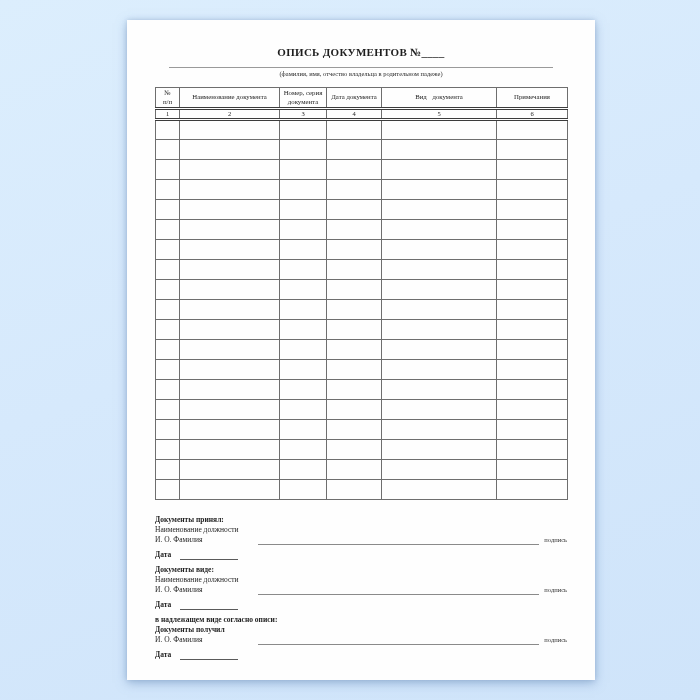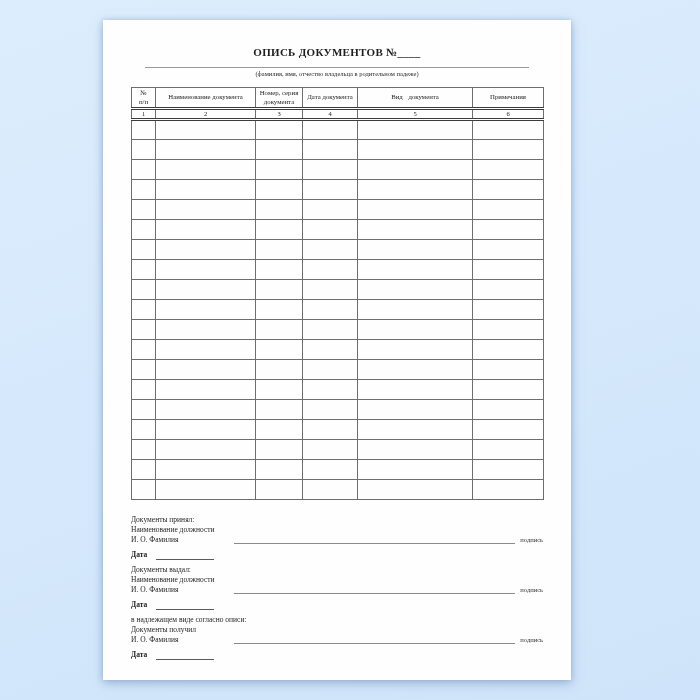--- a/index.html
+++ b/index.html
@@ -9,21 +9,21 @@
     color: #1e1e1e;
   }
   .canvas {
     position: relative;
     width: 700px; height: 700px;
     background: linear-gradient(160deg, #dceefd 0%, #d6e9fc 45%, #cfe4fa 100%);
     overflow: hidden;
   }
   .sheet {
     position: absolute;
-    left: 103px; top: 20px;
+    left: 127px; top: 20px;
     width: 468px; height: 660px;
     background: #fefefe;
     box-shadow: 0 3px 10px rgba(105, 140, 185, 0.55), 0 0 4px rgba(120, 150, 190, 0.35);
     padding: 26px 28px 12px 28px;
   }
   .doc-title {
     text-align: center;
     font-weight: bold;
     font-size: 11px;
     line-height: 13px;
@@ -69,22 +69,22 @@
     border-bottom: 3px double #3c3c3c;
   }
   .doc-table tbody td { height: 20px; }
   .sig-area {
     width: 412px;
     margin-top: 15px;
     font-size: 7.5px;
     line-height: 10px;
   }
   .sig-block { margin-bottom: 5px; }
-  .sig-heading { font-weight: normal; }
-  .sig-row { display: flex; }
+  .sig-heading { font-weight: bold; }
+  .sig-row { display: flex; align-items: flex-end; }
   .sig-name { width: 103px; flex: none; }
   .sig-line {
     flex: 1;
     height: 9px;
     border-bottom: 1px solid #8a8a8a;
     margin-right: 5px;
   }
   .sig-label { font-size: 6.5px; flex: none; color: #333; }
   .date-row { display: flex; align-items: flex-end; margin-top: 5px; text-align: center; }
   .date-label { font-weight: bold; flex: none; }
@@ -301,21 +301,21 @@
           <span class="sig-line"></span>
           <span class="sig-label">подпись</span>
         </div>
         <div class="date-row">
           <span class="date-label">Дата</span>
           <span class="date-line"></span>
         </div>
       </div>
 
       <div class="sig-block">
-        <div class="sig-heading">Документы выдал:</div>
+        <div class="sig-heading">Документы виде:</div>
         <div>Наименование должности</div>
         <div class="sig-row">
           <span class="sig-name">И. О. Фамилия</span>
           <span class="sig-line"></span>
           <span class="sig-label">подпись</span>
         </div>
         <div class="date-row">
           <span class="date-label">Дата</span>
           <span class="date-line"></span>
         </div>

